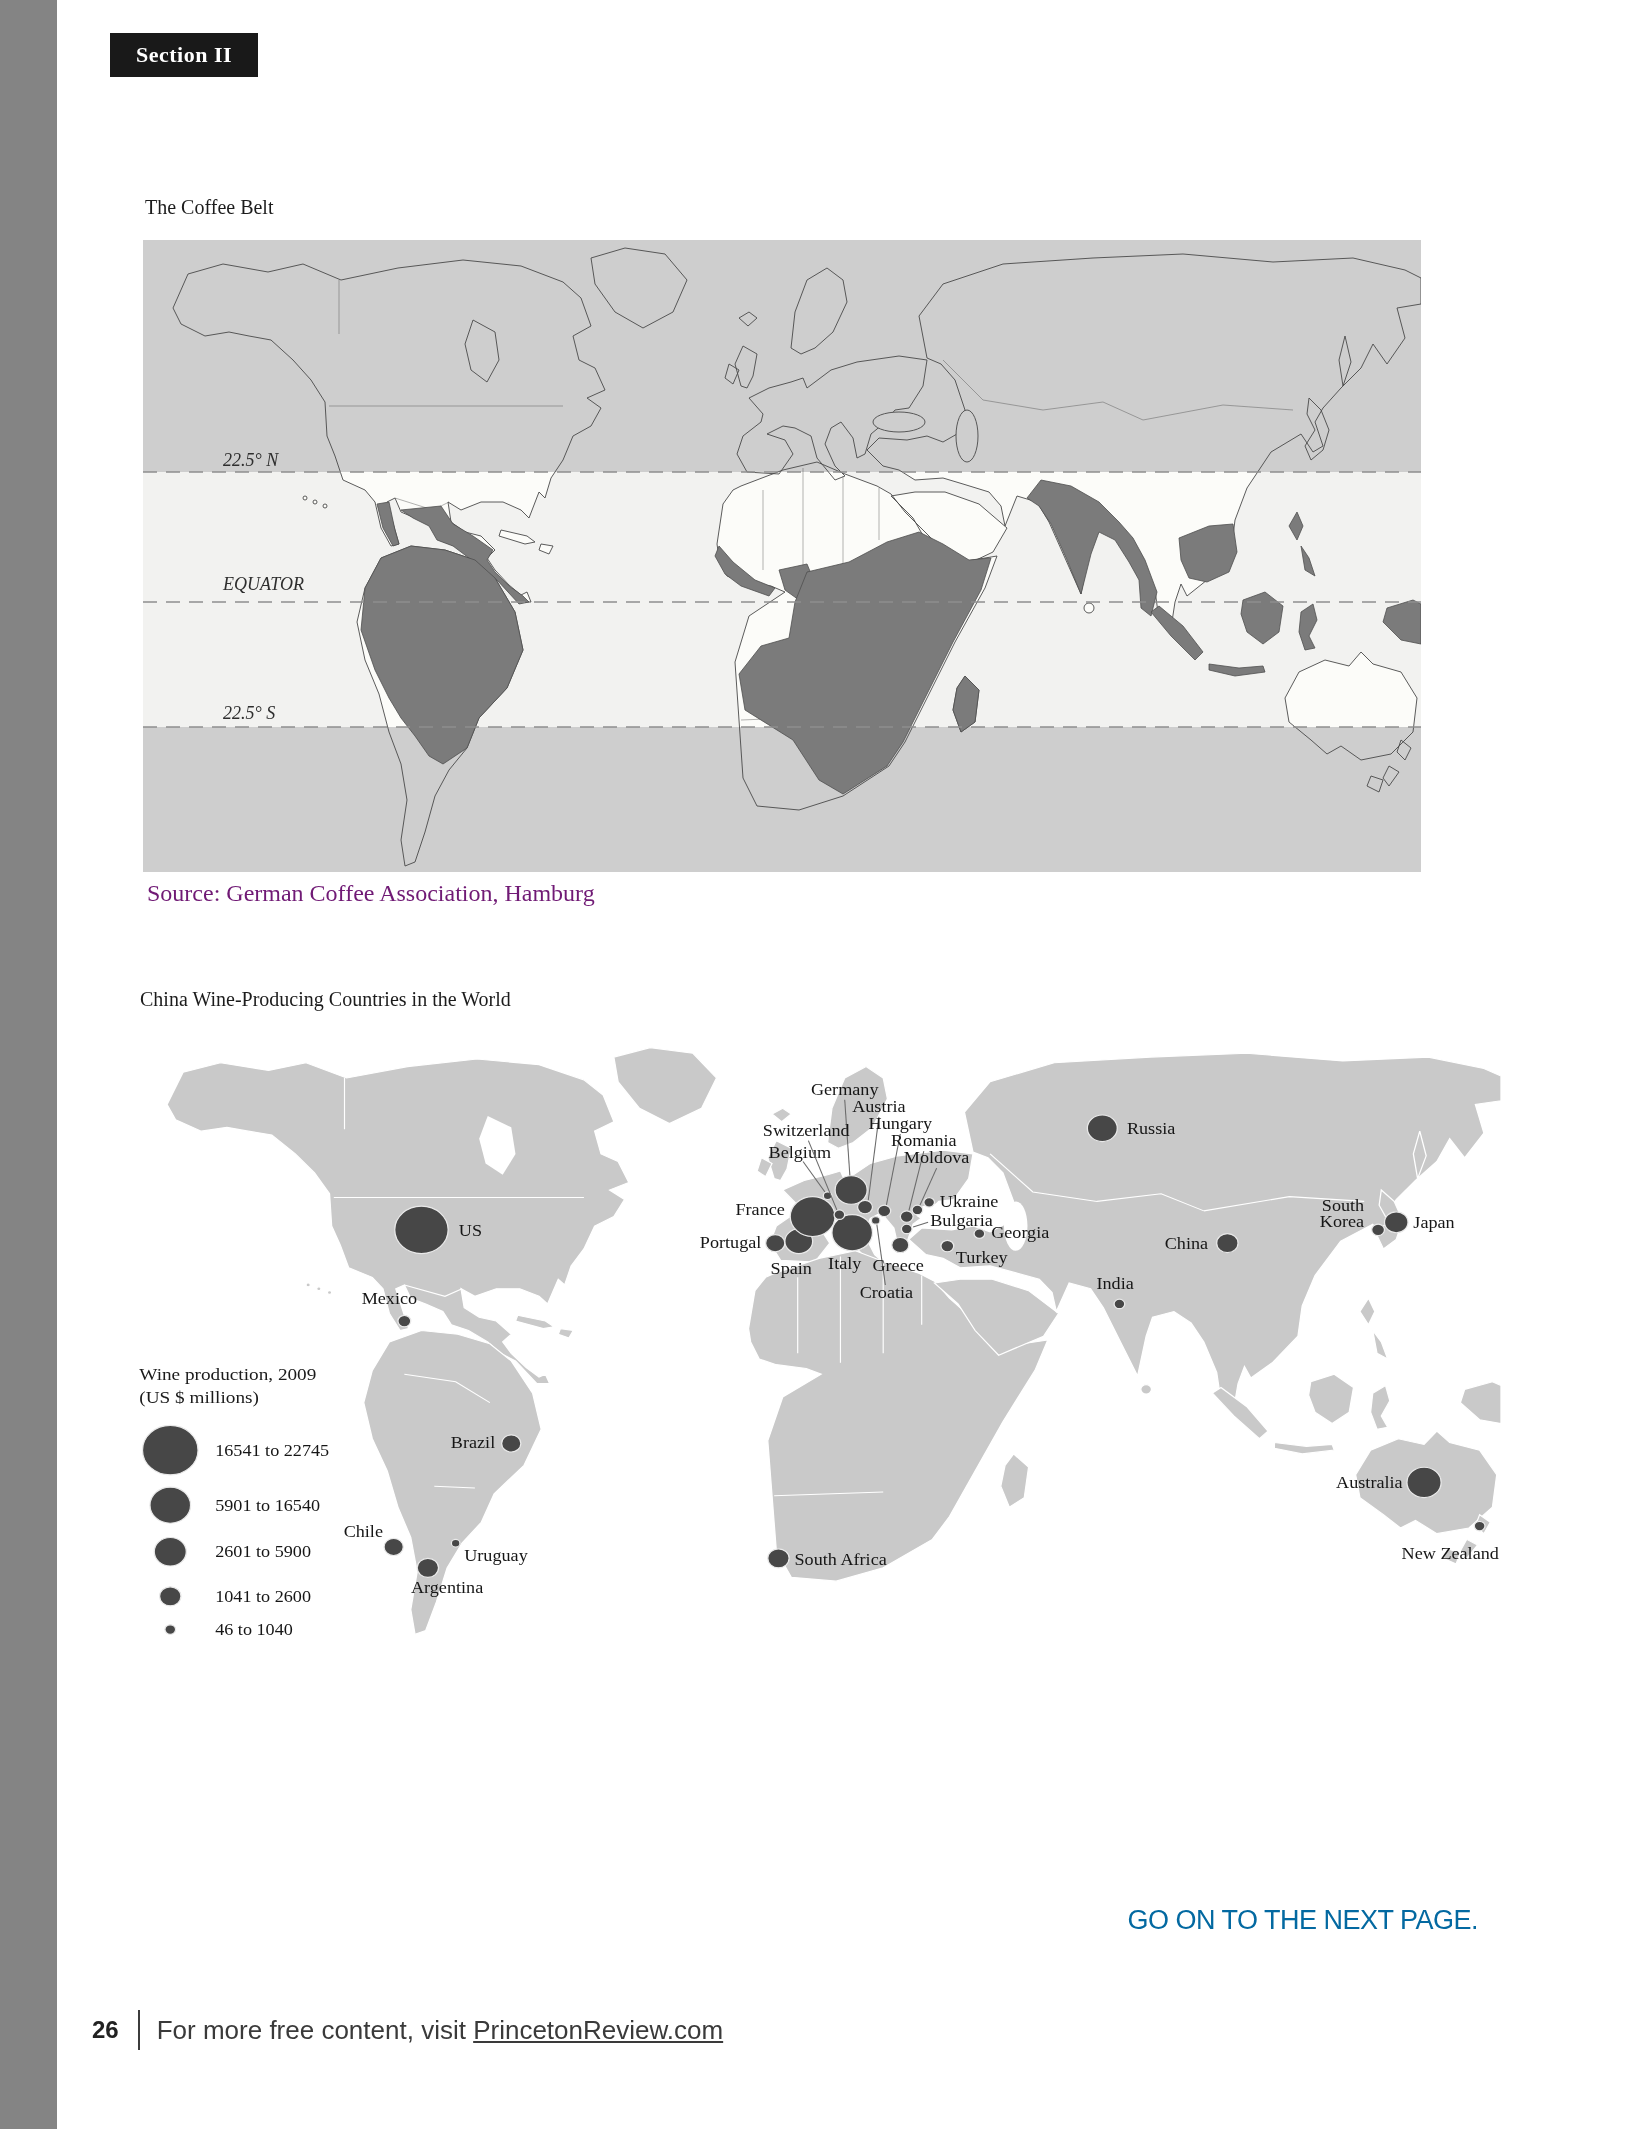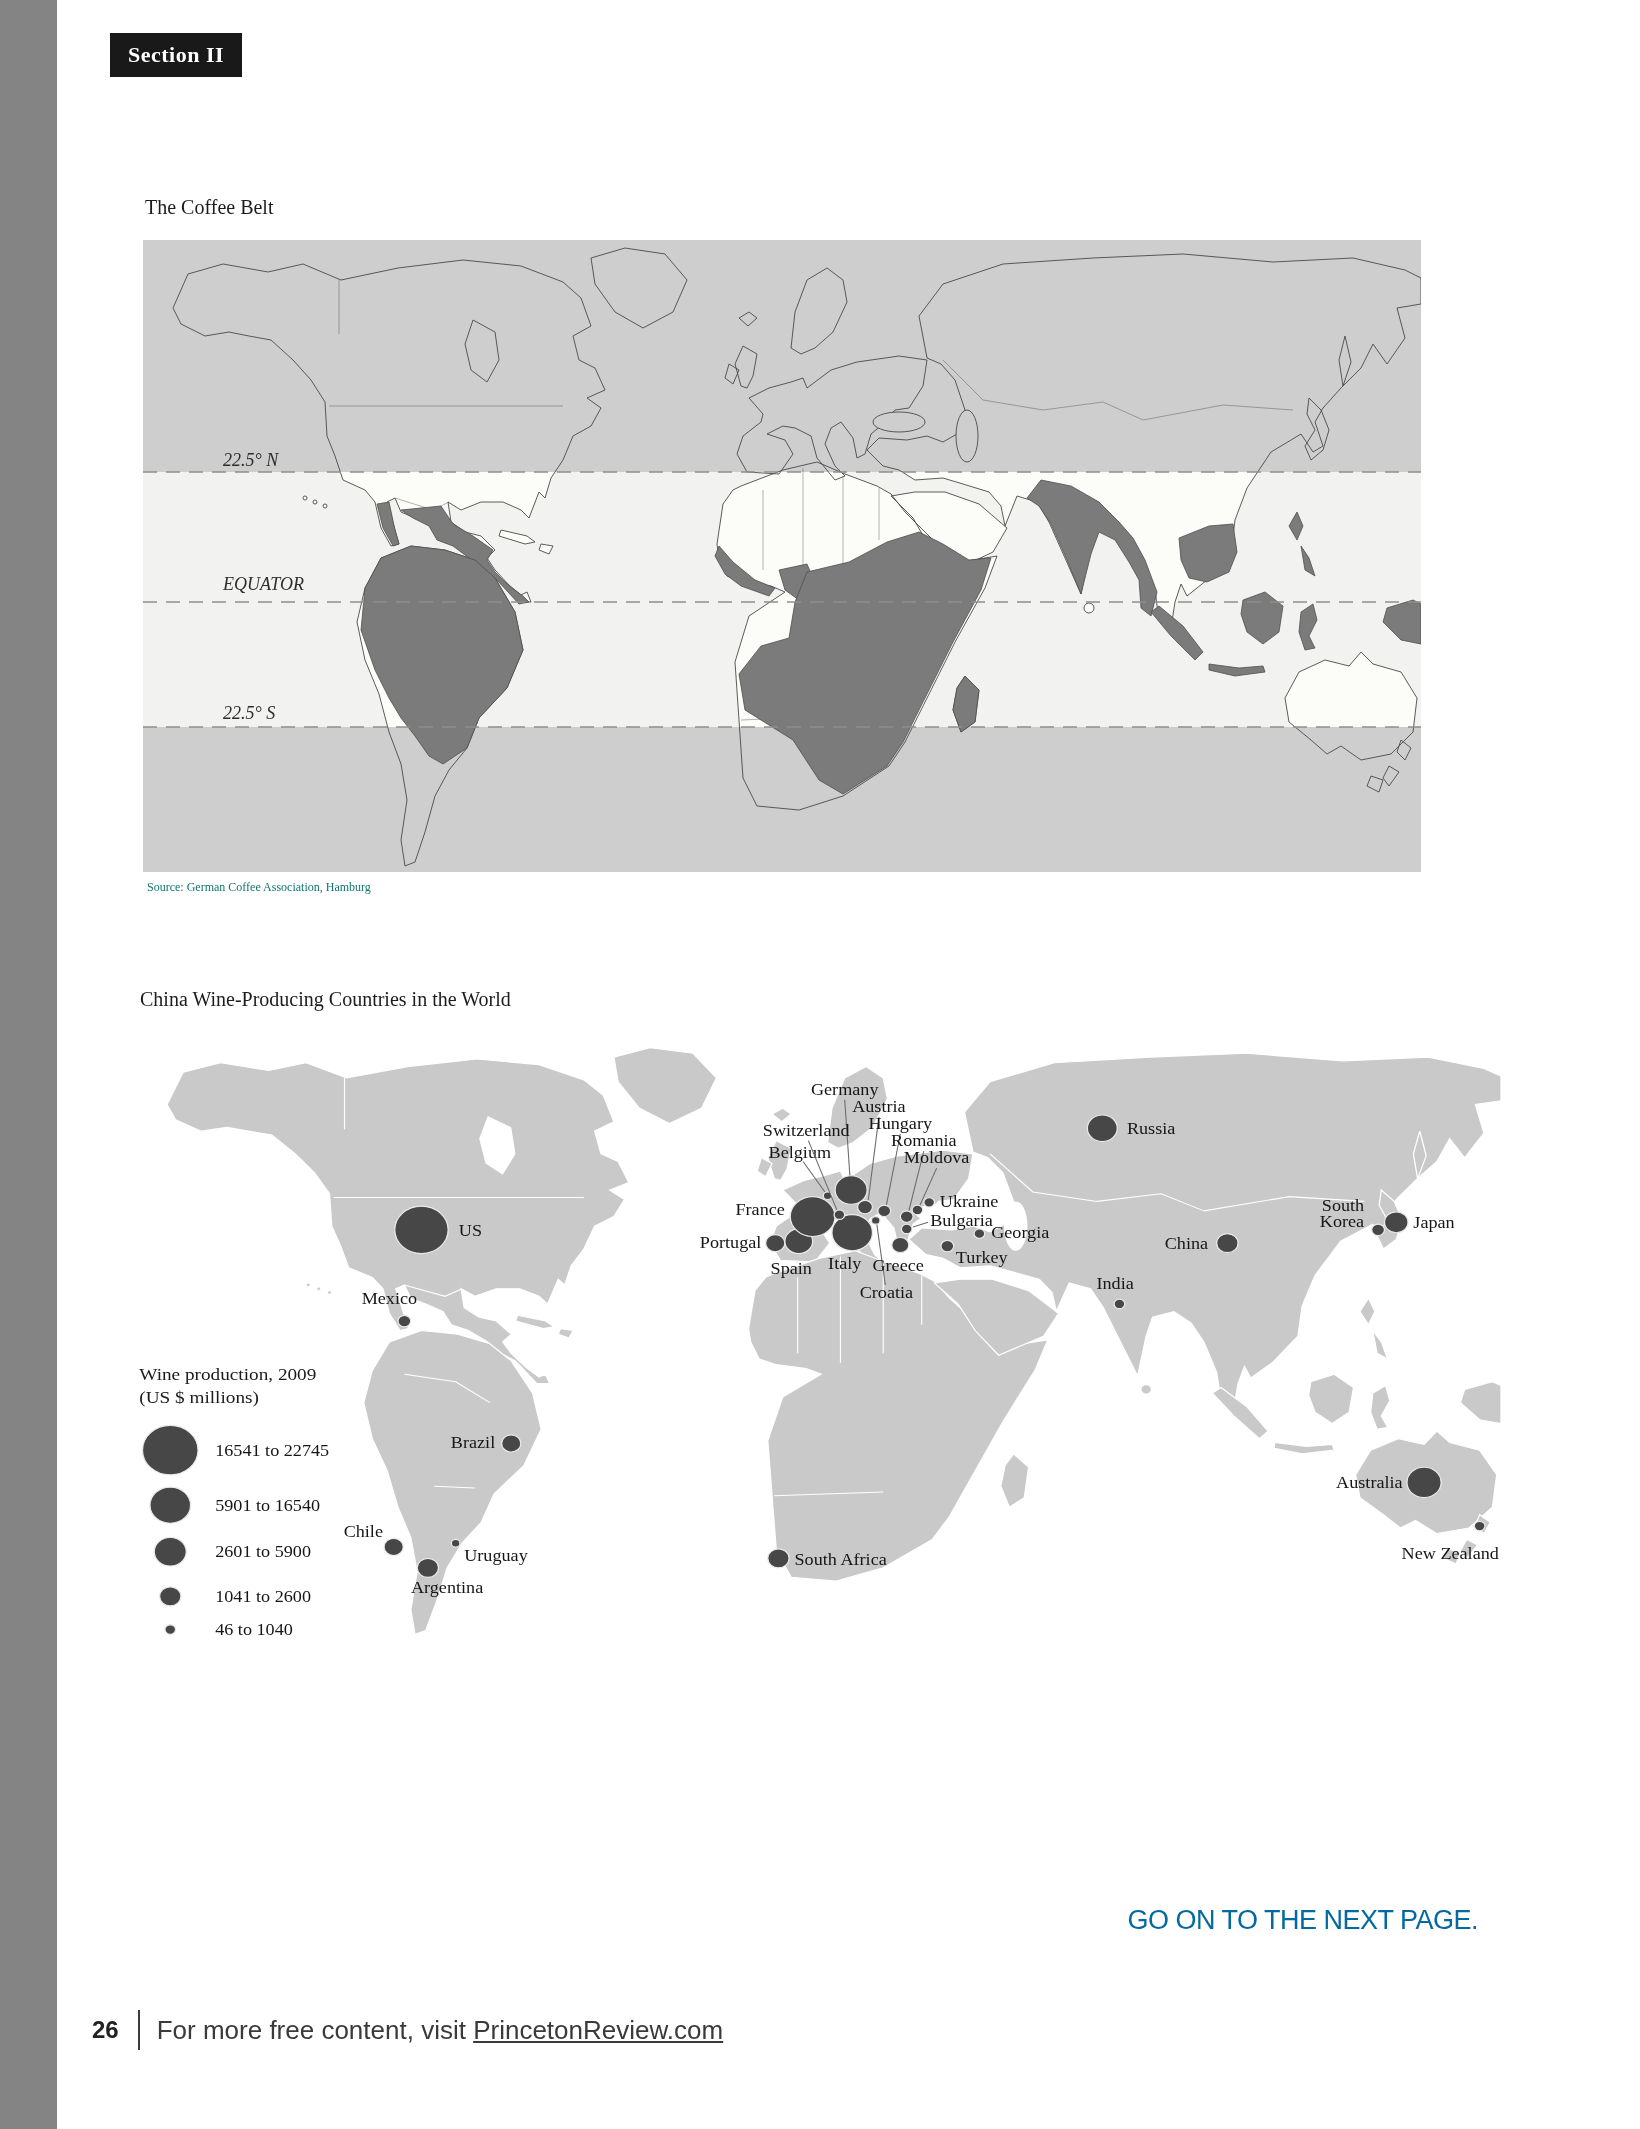--- a/index.html
+++ b/index.html
@@ -1,27 +1,27 @@
 <!DOCTYPE html>
 <html><head>
 <meta charset="utf-8">
 <style>
   html,body{margin:0;padding:0;background:#fff;}
   .page{position:relative;width:1640px;height:2129px;background:#ffffff;overflow:hidden;
         font-family:"Liberation Serif",serif;color:#1b1b1b;}
   .sidebar{position:absolute;left:0;top:0;width:57px;height:2129px;background:#848484;}
-  .section-tag{position:absolute;left:110px;top:33px;width:132px;height:44px;background:#191919;
+  .section-tag{position:absolute;left:110px;top:33px;width:148px;height:44px;background:#191919;
         color:#ffffff;display:flex;align-items:center;justify-content:center;
         font-weight:bold;font-size:22px;letter-spacing:.5px;}
   .map-title{position:absolute;font-size:20px;color:#1c1c1c;}
   .coffee-title{left:145px;top:196px;}
   .wine-title{left:140px;top:988px;}
   .coffee-svg{position:absolute;left:143px;top:240px;}
   .wine-svg{position:absolute;left:135px;top:1040px;}
-  .source-line{position:absolute;left:147px;top:880px;font-size:12px;color:#0f766e;}
+  .source-line{position:absolute;left:147px;top:880px;font-size:24px;color:#701a75;}
   .lat-label{font-style:italic;font-size:18px;fill:#2e2e2e;font-family:"Liberation Serif",serif;}
   .legend-title{font-size:18px;fill:#1b1b1b;font-family:"Liberation Serif",serif;}
   .clabel{font-size:17px;fill:#161616;font-family:"Liberation Serif",serif;}
   .bubble{fill:#474747;stroke:#e9e9e9;stroke-width:1.2;}
   .leader{stroke:#6b6b6b;stroke-width:1;}
   .go-on{position:absolute;top:1905px;right:162px;font-family:"Liberation Sans",sans-serif;
         font-weight:normal;font-size:27px;color:#0369a1;letter-spacing:-.5px;}
   .footer{position:absolute;left:92px;top:2010px;display:flex;align-items:center;
         font-family:"Liberation Sans",sans-serif;justify-content:center;}
   .footer .pagenum{font-weight:bold;font-size:24px;color:#222;}

